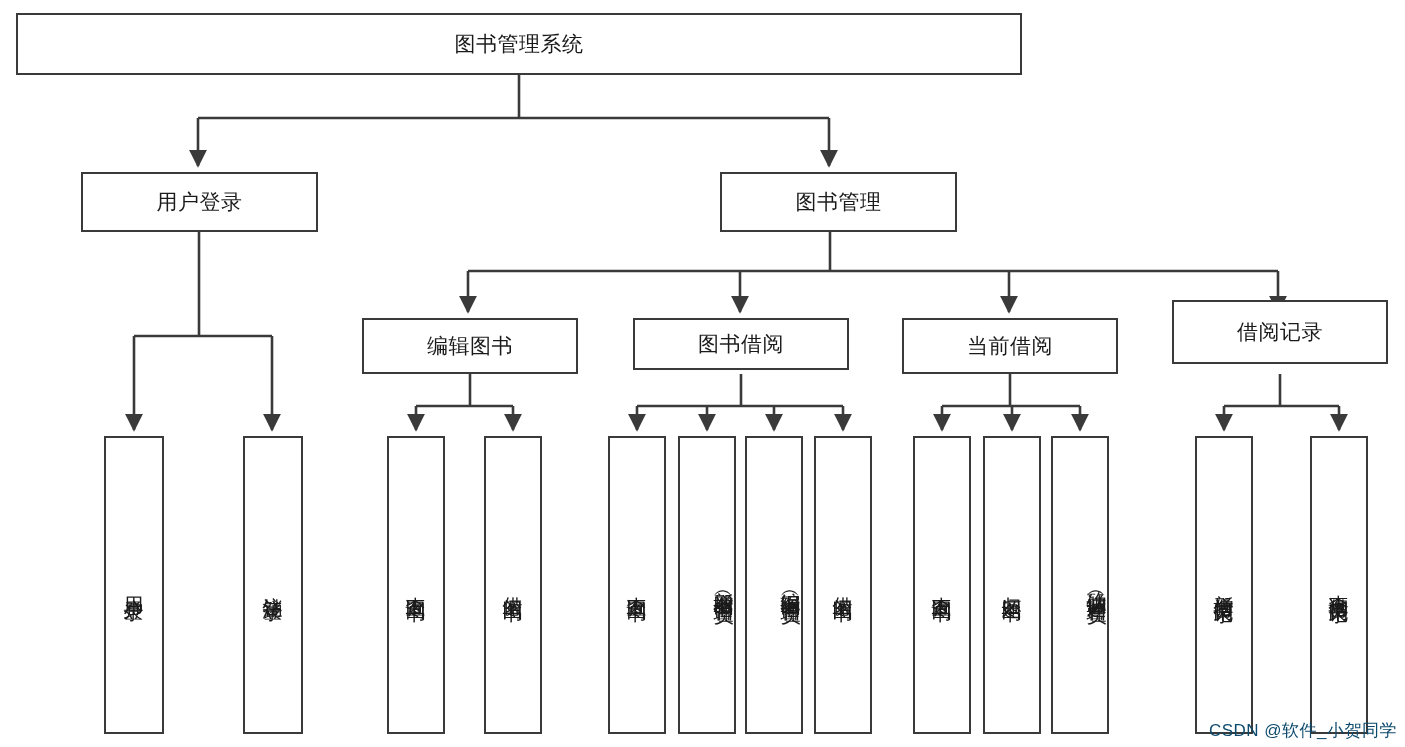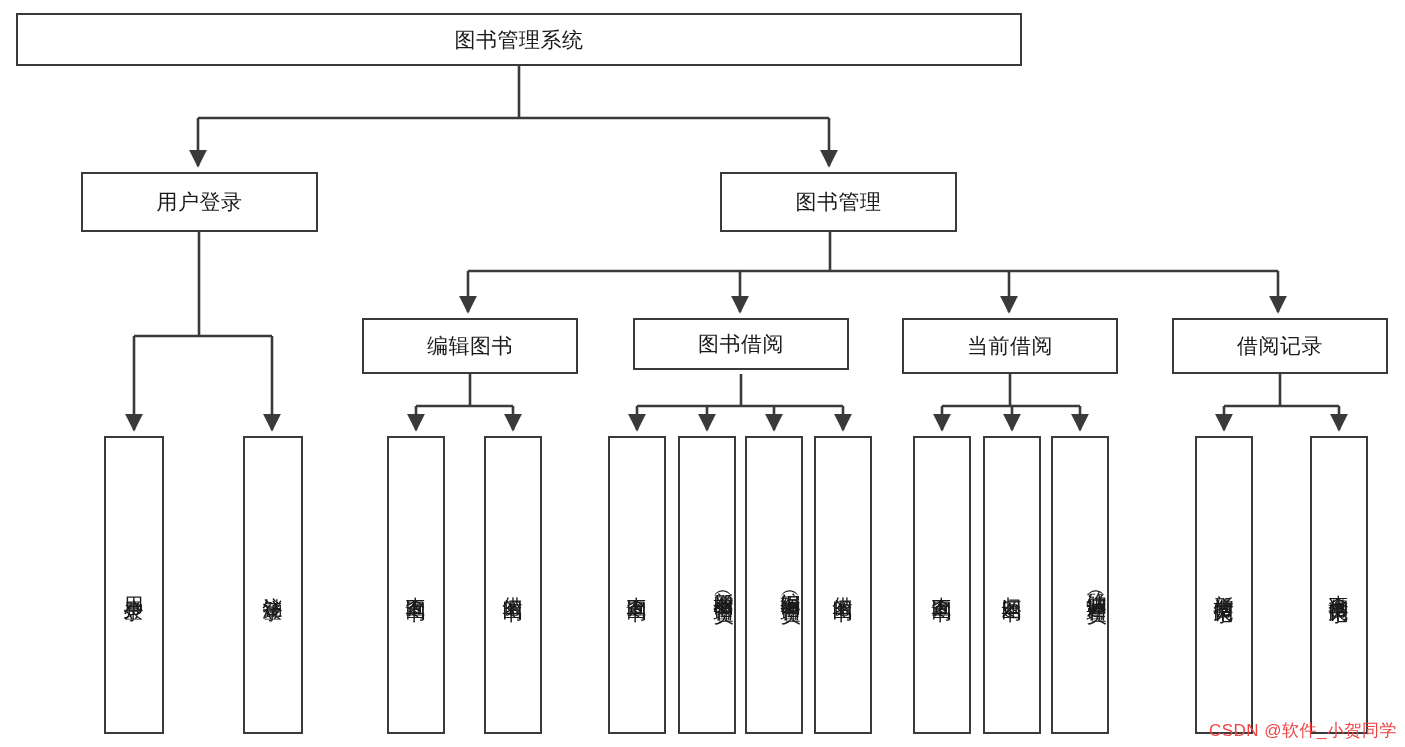--- a/index.html
+++ b/index.html
@@ -57,21 +57,21 @@
     align-items: flex-start;
   }
   .node.vert.midtext {
     align-items: center;
   }
   #watermark {
     position: absolute;
     right: 8px;
     bottom: 5px;
     font-size: 17px;
-    color: #ef4444;
+    color: #0c4a6e;
     letter-spacing: 0.5px;
     white-space: nowrap;
   }
 </style>
 </head>
 <body>
 
 <div id="canvas">
 
   <svg id="connectors" viewBox="0 0 1405 747" xmlns="http://www.w3.org/2000/svg">
@@ -117,41 +117,41 @@
       <path d="M 1012 406 L 1012 430" marker-end="url(#arrow)"></path>
       <path d="M 1080 406 L 1080 430" marker-end="url(#arrow)"></path>
 
       <path d="M 1280 374 L 1280 406"></path>
       <path d="M 1224 406 L 1339 406"></path>
       <path d="M 1224 406 L 1224 430" marker-end="url(#arrow)"></path>
       <path d="M 1339 406 L 1339 430" marker-end="url(#arrow)"></path>
     </g>
   </svg>
 
-  <div class="node horiz" style="left:16px;top:13px;width:1006px;height:53px;">
+  <div class="node horiz" style="left:16px;top:13px;width:1006px;height:62px;">
     <span>图书管理系统</span>
   </div>
 
   <div class="node horiz" style="left:81px;top:172px;width:237px;height:60px;">
     <span>用户登录</span>
   </div>
   <div class="node horiz" style="left:712px;top:172px;width:237px;height:60px;margin-left:8px;">
     <span>图书管理</span>
   </div>
 
   <div class="node horiz" style="left:362px;top:318px;width:216px;height:56px;">
     <span>编辑图书</span>
   </div>
   <div class="node horiz" style="left:633px;top:318px;width:216px;height:52px;">
     <span>图书借阅</span>
   </div>
   <div class="node horiz" style="left:902px;top:318px;width:216px;height:56px;">
     <span>当前借阅</span>
   </div>
-  <div class="node horiz" style="left:1172px;top:318px;width:216px;height:56px;">
+  <div class="node horiz" style="left:1172px;top:300px;width:216px;height:64px;">
     <span>借阅记录</span>
   </div>
 
   <div class="node vert midtext" style="left:104px;top:436px;width:60px;height:298px;">
     <span class="vtext">用户登录</span>
   </div>
   <div class="node vert midtext" style="left:243px;top:436px;width:60px;height:298px;">
     <span class="vtext">注销登录</span>
   </div>
   <div class="node vert midtext" style="left:387px;top:436px;width:58px;height:298px;">

